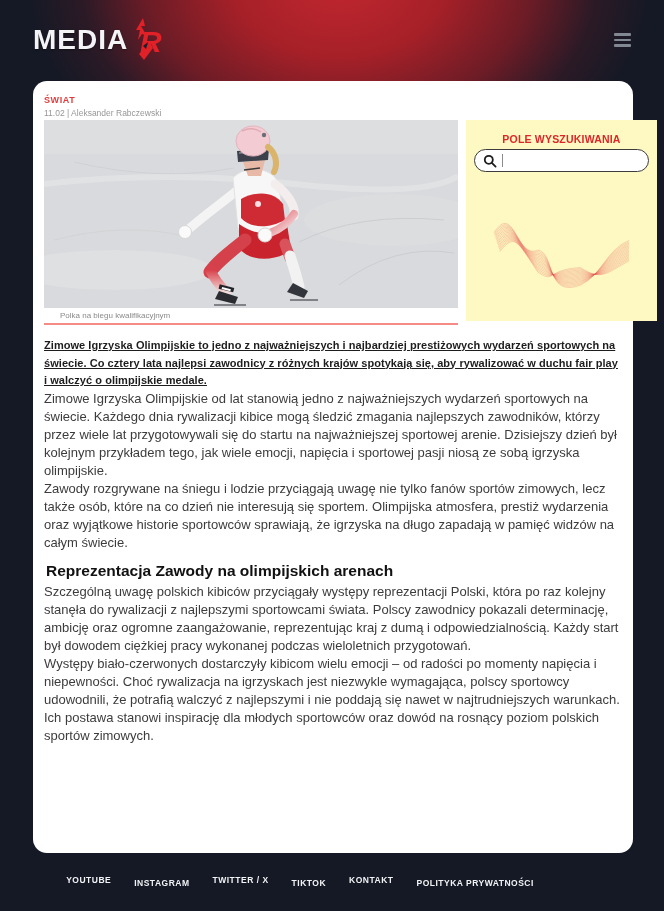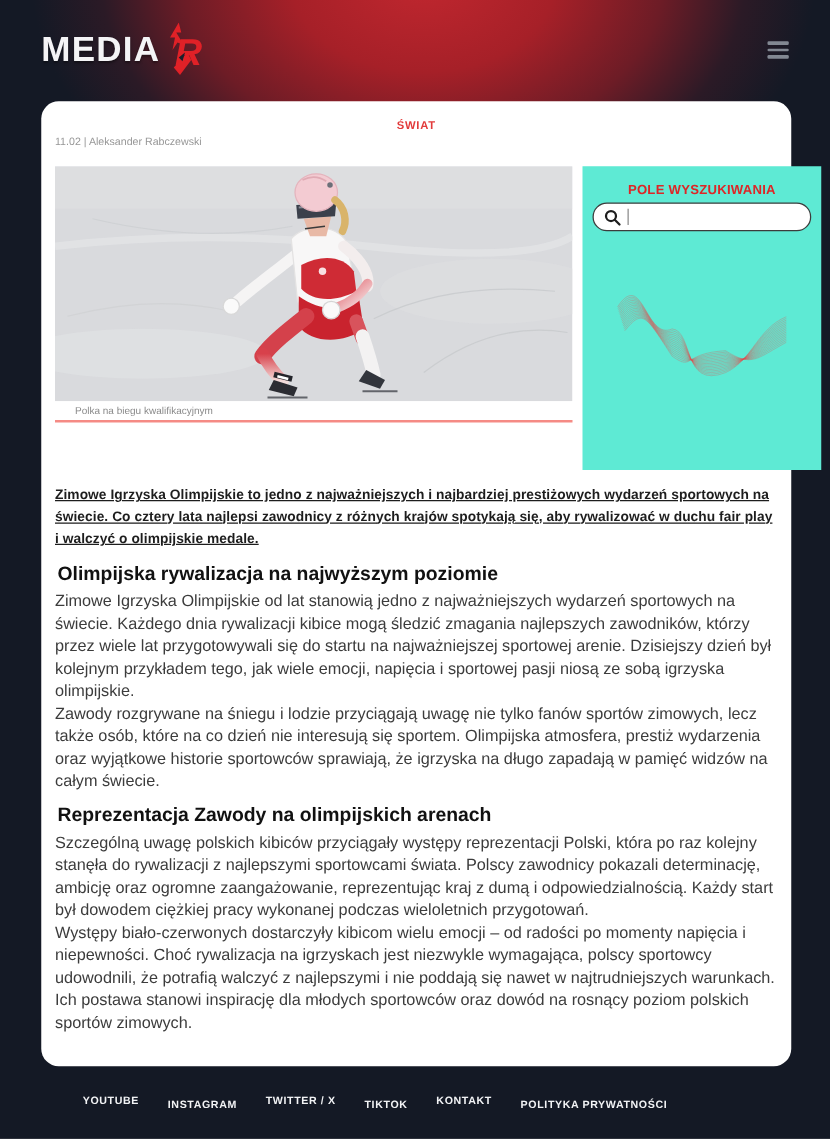--- a/index.html
+++ b/index.html
@@ -20,32 +20,32 @@
   .logo-text { color:#f4f4f6; font-size:28px; font-weight:bold; letter-spacing:1px;
                text-shadow:0 1px 2px rgba(0,0,0,.4); }
   .logo-r { position:relative; width:38px; height:44px; margin-left:2px; }
   .burger { display:flex; flex-direction:column; gap:3px; cursor:pointer; padding:4px; }
   .burger span { display:block; width:17px; height:2.5px; background:#828892; border-radius:1px; }
 
   
   .card { position:absolute; top:81px; left:33px; width:600px; height:772px;
           background:#ffffff; border-radius:14px; padding:9px 11px; z-index:2; }
   .category { color:#e23b3b; font-size:9px; font-weight:bold; letter-spacing:.6px;
-              margin:5px 0 3px;text-align:center; }
+              margin:5px 0 3px; }
   h1.title { color:#151515; font-size:24.5px; line-height:27px; font-weight:bold;
              letter-spacing:-.2px; margin-bottom:4px; }
-  .byline { color:#979797; font-size:8.5px; margin-bottom:15px; }
+  .byline { color:#979797; font-size:8.5px; margin-bottom:2px; }
 
   .media-row { display:flex; gap:8px; align-items:flex-start; }
   .photo-col { width:414px; }
   .photo { width:414px; height:188px; display:block; }
   .caption { color:#8a8a8a; font-size:8px; margin-top:3px;padding-left:16px; }
   .divider { height:2px; background:#f58b85; margin-top:3px; }
 
-  .side { flex:1; height:243px; background:#5eead4; padding:13px 8px 0; }
+  .side { flex:1; height:201px; background:#fef9c3; padding:13px 8px 0; }
   .search-label { color:#dd2627; font-size:10.5px; font-weight:bold; text-align:center;
                   letter-spacing:.2px; margin-bottom:4px; }
   .search-pill { display:flex; align-items:center; gap:5px; height:23px;
                  background:#fff; border:1.6px solid #3c3c3c; border-radius:12px;
                  padding:0 8px; }
   .search-pill svg { flex:0 0 auto; }
   .cursor-bar { width:1px; height:13px; background:#8b8b8b; }
   .search-input { border:none; outline:none; background:transparent; flex:1;
                   font-size:10px; min-width:0; font-family:"Liberation Sans",sans-serif; }
   .wave { display:block; margin:14px auto 0; }
@@ -190,21 +190,20 @@
             <path d="M 9.8 63.6 C 26 42.400000000000006, 28 59.2, 50 84 C 68 94.4, 58 92, 94 87.6 C 116 96.8, 120 85.2, 144 72.8" fill="none" stroke="#e4504f" stroke-width="0.6" opacity="0.42"></path>
             <path d="M 10.2 64.9 C 26 44.6, 28 57.8, 50 85.5 C 68 96.6, 58 90, 94 86.4 C 116 97.2, 120 86.8, 144 74.2" fill="none" stroke="#e4504f" stroke-width="0.6" opacity="0.42"></path>
             <path d="M 10.600000000000001 66.2 C 26 46.800000000000004, 28 56.400000000000006, 50 87 C 68 98.80000000000001, 58 88, 94 85.2 C 116 97.6, 120 88.4, 144 75.6" fill="none" stroke="#e4504f" stroke-width="0.6" opacity="0.42"></path>
             <path d="M 11 67.5 C 26 49, 28 55, 50 88.5 C 68 101, 58 86, 94 84 C 116 98, 120 90, 144 77" fill="none" stroke="#e4504f" stroke-width="0.6" opacity="0.42"></path>
           </svg>
       </div>
     </div>
 
     <p class="lead">Zimowe Igrzyska Olimpijskie to jedno z najważniejszych i najbardziej prestiżowych wydarzeń sportowych na świecie. Co cztery lata najlepsi zawodnicy z różnych krajów spotykają się, aby rywalizować w duchu fair play i walczyć o olimpijskie medale.</p>
 
-    <h2 class="sec">Olimpijska rywalizacja na najwyższym poziomie</h2>
     <p class="body-p">Zimowe Igrzyska Olimpijskie od lat stanowią jedno z najważniejszych wydarzeń sportowych na świecie. Każdego dnia rywalizacji kibice mogą śledzić zmagania najlepszych zawodników, którzy przez wiele lat przygotowywali się do startu na najważniejszej sportowej arenie. Dzisiejszy dzień był kolejnym przykładem tego, jak wiele emocji, napięcia i sportowej pasji niosą ze sobą igrzyska olimpijskie.</p>
     <p class="body-p">Zawody rozgrywane na śniegu i lodzie przyciągają uwagę nie tylko fanów sportów zimowych, lecz także osób, które na co dzień nie interesują się sportem. Olimpijska atmosfera, prestiż wydarzenia oraz wyjątkowe historie sportowców sprawiają, że igrzyska na długo zapadają w pamięć widzów na całym świecie.</p>
 
     <h2 class="sec">Reprezentacja Zawody na olimpijskich arenach</h2>
     <p class="body-p">Szczególną uwagę polskich kibiców przyciągały występy reprezentacji Polski, która po raz kolejny stanęła do rywalizacji z najlepszymi sportowcami świata. Polscy zawodnicy pokazali determinację, ambicję oraz ogromne zaangażowanie, reprezentując kraj z dumą i odpowiedzialnością. Każdy start był dowodem ciężkiej pracy wykonanej podczas wieloletnich przygotowań.</p>
     <p class="body-p">Występy biało-czerwonych dostarczyły kibicom wielu emocji – od radości po momenty napięcia i niepewności. Choć rywalizacja na igrzyskach jest niezwykle wymagająca, polscy sportowcy udowodnili, że potrafią walczyć z najlepszymi i nie poddają się nawet w najtrudniejszych warunkach. Ich postawa stanowi inspirację dla młodych sportowców oraz dowód na rosnący poziom polskich sportów zimowych.</p>
   </div>
 
   <div class="footer">
     <a class="f-link">YOUTUBE</a>

